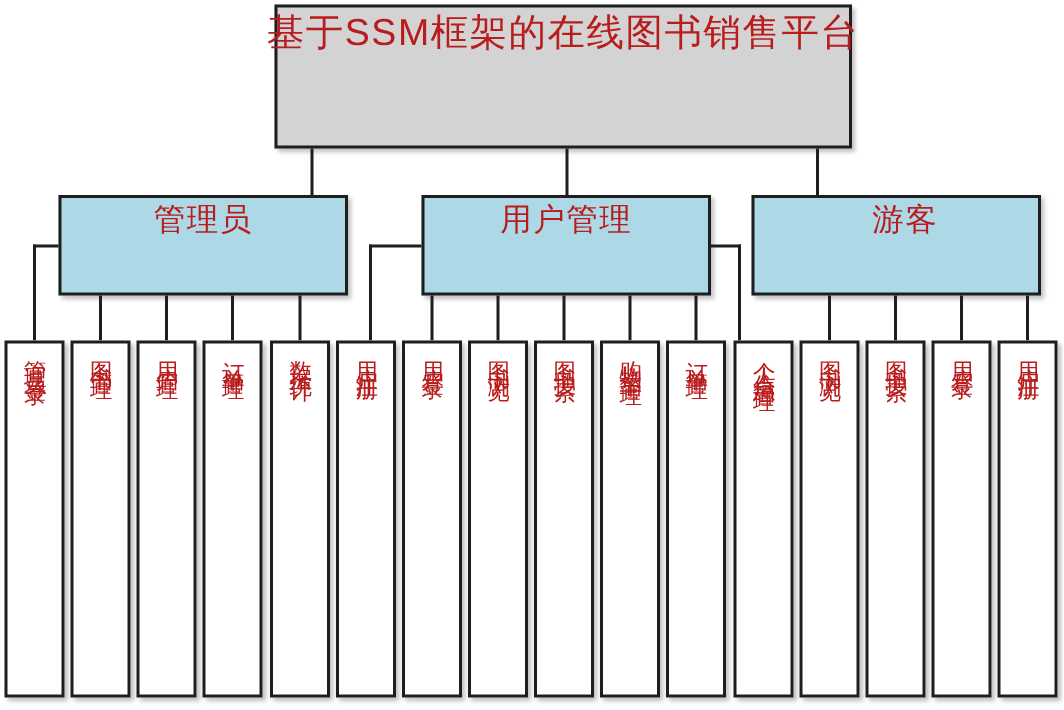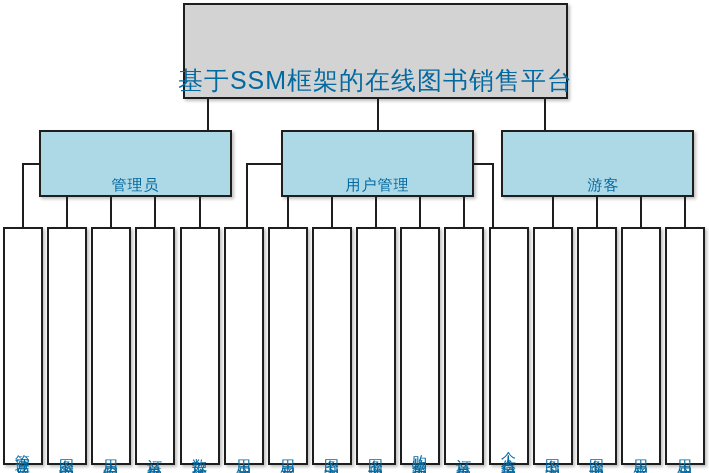--- a/index.html
+++ b/index.html
@@ -14,41 +14,41 @@
     height: 473px;
     background: var(--bg, #ffffff);
     overflow: hidden;
   }
   .node {
     position: absolute;
     box-sizing: border-box;
     border: 2px solid var(--border, #1e1e1e);
     box-shadow: 2px 2px 3px rgba(0,0,0,0.25);
     display: flex;
-    align-items: flex-end;
+    align-items: flex-start;
     justify-content: center;
-    color: #0369a1;
+    color: #b91c1c;
   }
   .title-node {
     left: 183px; top: 3px;
     width: 385px; height: 96px;
     background: var(--title-fill, #d3d3d3);
   }
   .title-node .label {
     font-size: 25px;
     letter-spacing: 1px;
     white-space: nowrap;
   }
   .role-node {
     top: 130px;
     width: 193px; height: 67px;
     background: var(--role-fill, #add8e6);
   }
   .role-node .label {
-    font-size: 15px;
+    font-size: 21px;
     letter-spacing: 1px;
     white-space: nowrap;
   }
   .leaf-node {
     top: 227px;
     width: 40px; height: 238px;
     background: #ffffff;
   }
   .leaf-node .label {
     writing-mode: vertical-rl;

